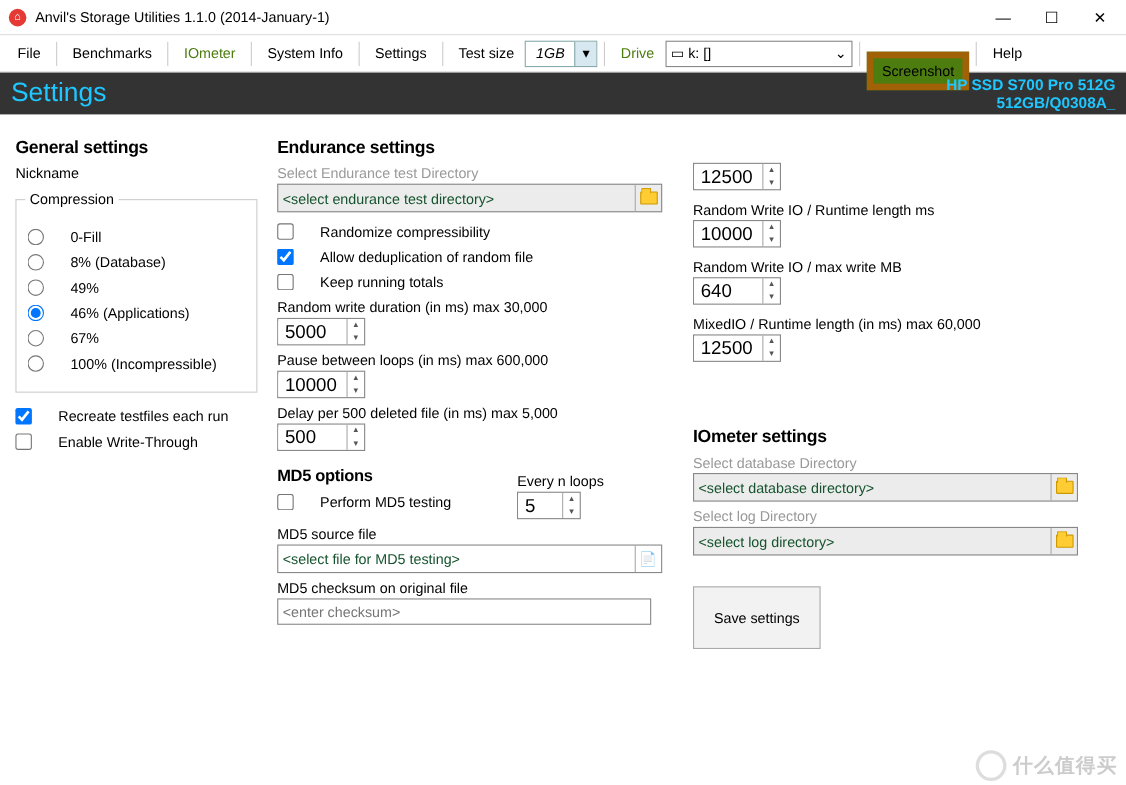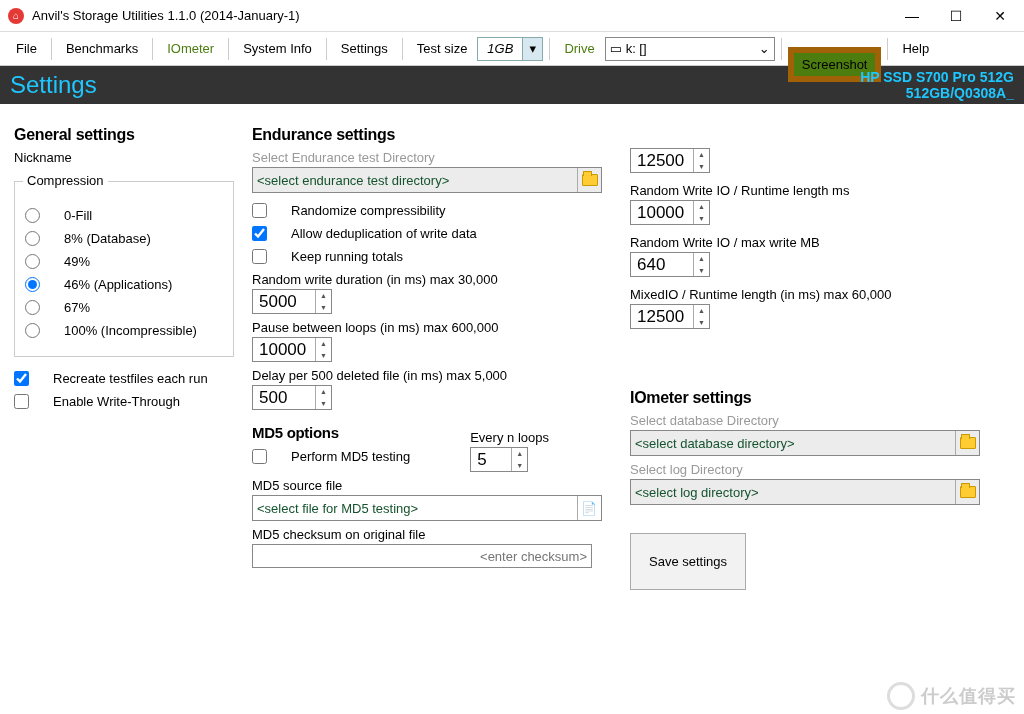--- a/index.html
+++ b/index.html
@@ -22,21 +22,21 @@
 .headerbar .left { font-family: "Segoe UI Light", "Segoe UI", sans-serif; font-size: 24px; font-weight: 300; }
 .headerbar .right { margin-left: auto; text-align: right; font-size: 14px; font-weight: 600; line-height: 16px; }
 .content { display: flex; padding: 22px 14px 0 14px; gap: 18px; }
 .col1 { width: 220px; }
 .col2 { width: 360px; }
 .col3 { flex: 1; }
 .section-title { font-family: "Segoe UI", sans-serif; font-size: 16px; font-weight: 700; letter-spacing: -0.3px; margin-bottom: 4px; }
 .label { font-size: 13px; margin: 6px 0 2px; }
 .label.muted { color: #999; }
 input[type=text].tin { border: 1px solid #888; height: 24px; padding: 2px 4px; font-size: 13px; width: 160px; }
-input[type=text].med { width: 340px; text-align: right; }
+input[type=text].med { width: 340px; }
 .grpbox { border: 1px solid #ccc; margin-top: 16px; padding: 18px 10px 10px; position: relative; }
 .grpbox .legend { position: absolute; top: -9px; left: 8px; background: #fff; padding: 0 4px; font-size: 13px; text-align: right; }
 .radio-row, .check-row { display: flex; gap: 24px; margin: 8px 0; font-size: 13px; }
 .radio-row input, .check-row input { width: 15px; height: 15px; }
 .spinbox { display: inline-flex; align-items: center; border: 1px solid #888; height: 25px; }
 .spinbox .val { width: 62px; text-align: left; padding: 0 6px; border: none; font-size: 17px; }
 .spinbox .arrows { width: 16px; height: 23px; border-left: 1px solid #aaa; display: flex; flex-direction: column; }
 .spinbox .arrows div { flex: 1; font-size: 7px; text-align: center; line-height: 11px; color: #555; }
 .dirbox { display: flex; align-items: center; border: 1px solid #888; background: #ececec; height: 26px; width: 350px; }
 .dirbox .ph { color: #14532d; padding: 0 4px; flex: 1; font-size: 13px; }
@@ -149,21 +149,21 @@
           <span class="folder-icon"></span>
         </span>
     </div>
 
     <label class="check-row" style="margin-top:10px">
         <input type="checkbox" style="">
         <span>Randomize compressibility</span>
       </label>
     <label class="check-row">
         <input type="checkbox" checked="" style="">
-        <span>Allow deduplication of write data</span>
+        <span>Allow deduplication of random file</span>
       </label>
     <label class="check-row">
         <input type="checkbox" style="">
         <span>Keep running totals</span>
       </label>
 
     <div class="label">Random write duration (in ms) max 30,000</div>
     <span class="spinbox">
         <input class="val" value="5000" style="">
         <span class="arrows">

